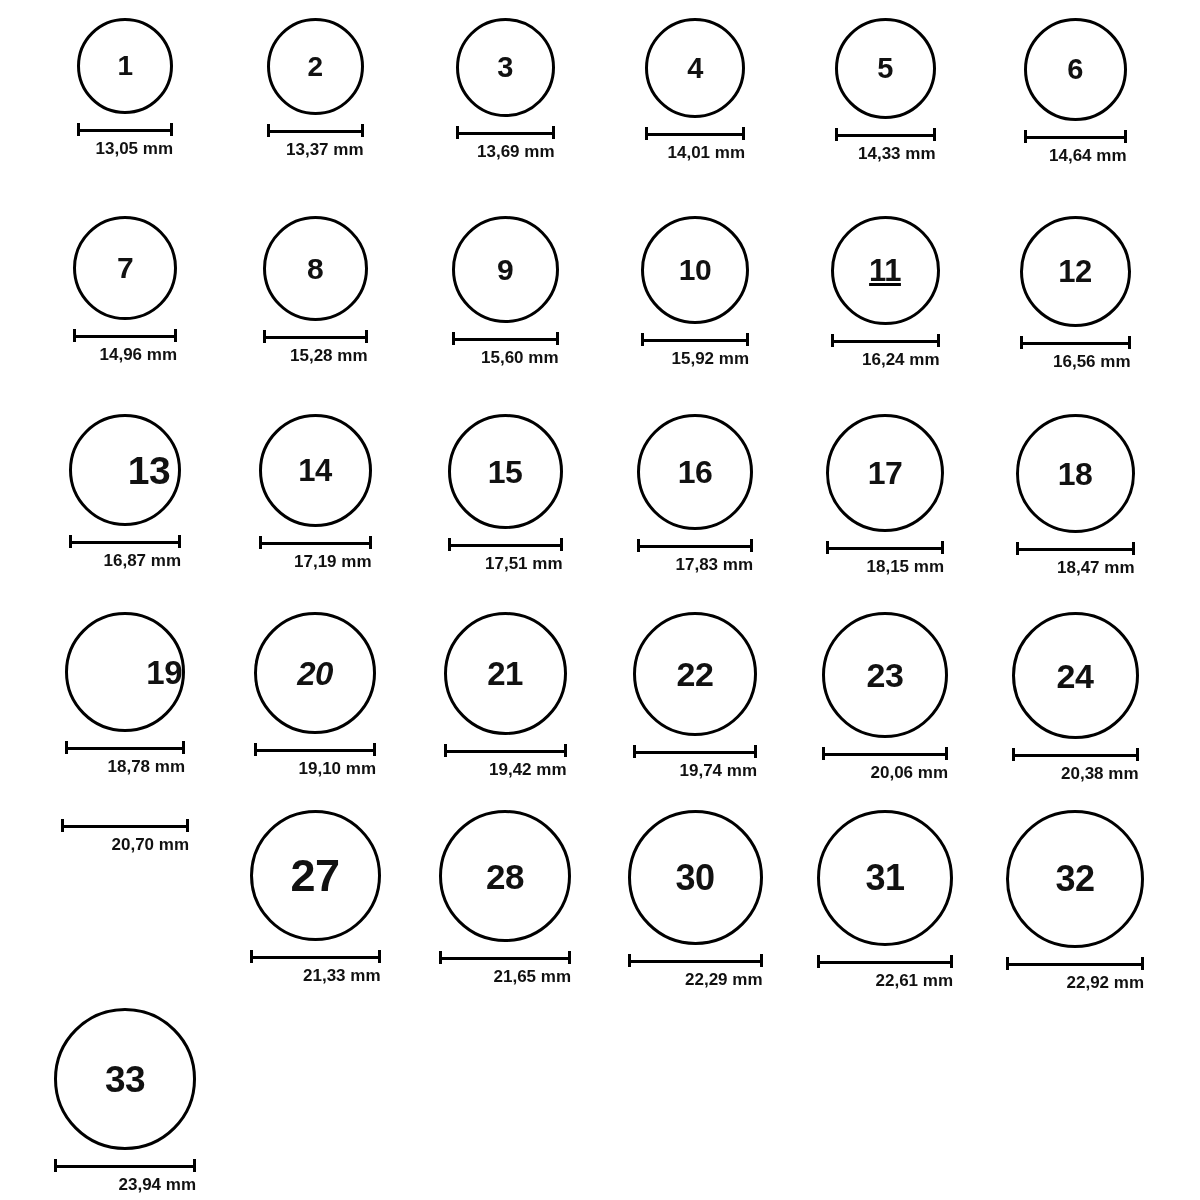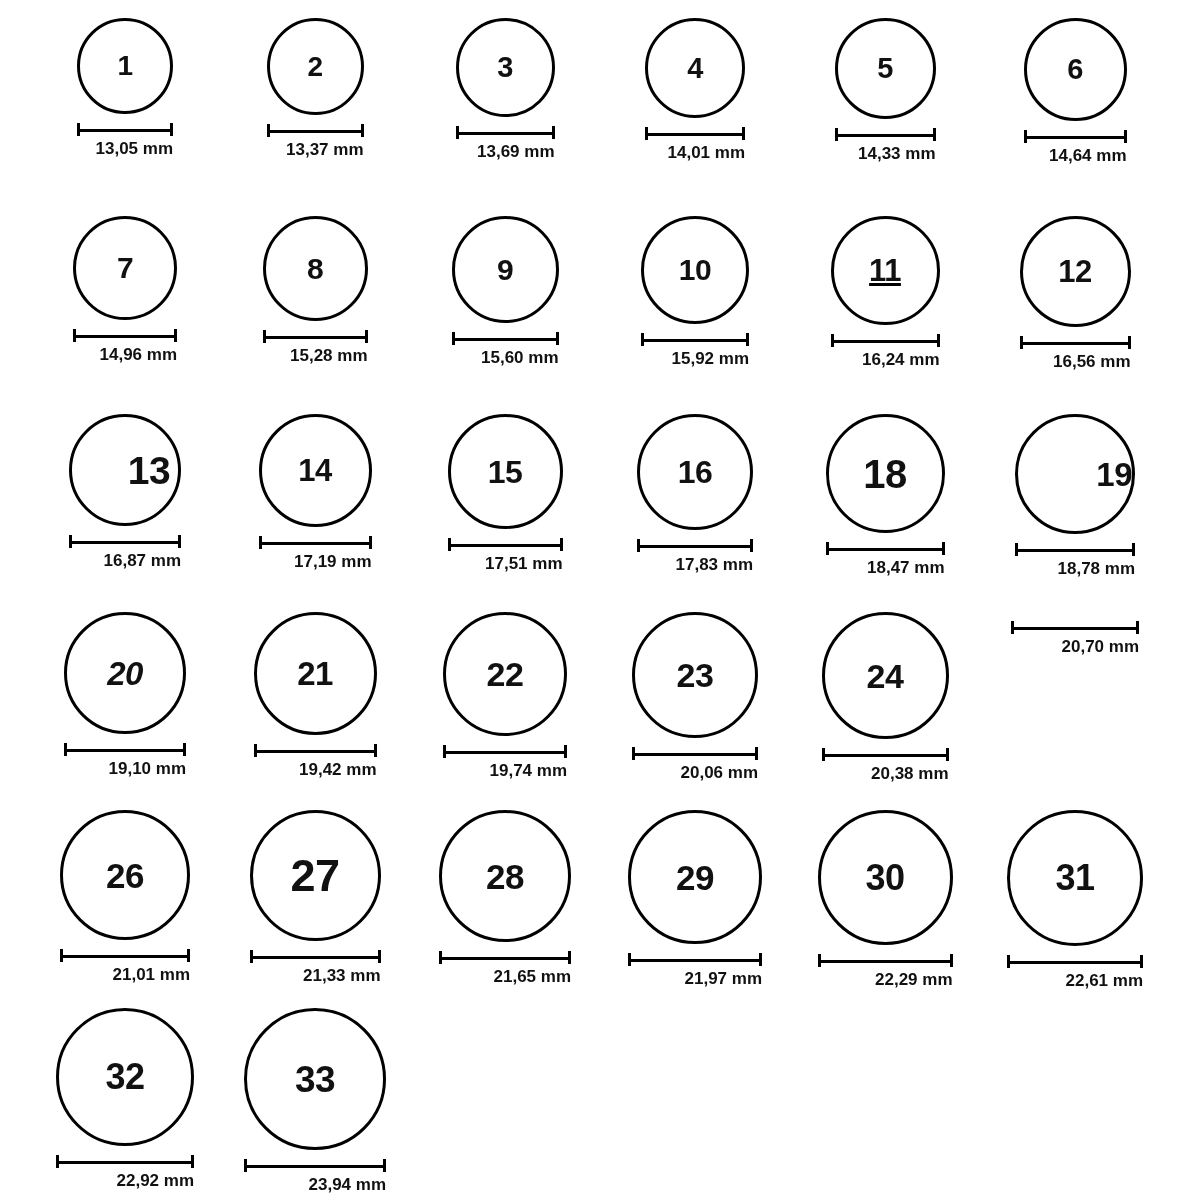--- a/index.html
+++ b/index.html
@@ -288,22 +288,34 @@
         </div>
         <div class="measure-wrap">
           <div class="measure-bar" style="width: 116px;">
             <span class="tick left"></span>
             <span class="tick right"></span>
           </div>
           <div class="measure-label">17,83 mm</div>
         </div>
       </div>
       <div class="size-cell">
+        <div class="ring-circle" style="width: 118px; height: 118px;">
+          <span class="ring-number" style="font-size: 32px;">17</span>
+        </div>
+        <div class="measure-wrap">
+          <div class="measure-bar" style="width: 118px;">
+            <span class="tick left"></span>
+            <span class="tick right"></span>
+          </div>
+          <div class="measure-label">18,15 mm</div>
+        </div>
+      </div>
+      <div class="size-cell">
         <div class="ring-circle" style="width: 119px; height: 119px;">
-          <span class="ring-number" style="font-size: 40px;">18</span>
+          <span class="ring-number" style="font-size: 32px;">18</span>
         </div>
         <div class="measure-wrap">
           <div class="measure-bar" style="width: 119px;">
             <span class="tick left"></span>
             <span class="tick right"></span>
           </div>
           <div class="measure-label">18,47 mm</div>
         </div>
       </div>
       <div class="size-cell">
@@ -381,32 +393,20 @@
       <div class="size-cell">
         <div class="measure-wrap">
           <div class="measure-bar" style="width: 128px;">
             <span class="tick left"></span>
             <span class="tick right"></span>
           </div>
           <div class="measure-label">20,70 mm</div>
         </div>
       </div>
       <div class="size-cell">
-        <div class="ring-circle" style="width: 130px; height: 130px;">
-          <span class="ring-number" style="font-size: 35px;">26</span>
-        </div>
-        <div class="measure-wrap">
-          <div class="measure-bar" style="width: 130px;">
-            <span class="tick left"></span>
-            <span class="tick right"></span>
-          </div>
-          <div class="measure-label">21,01 mm</div>
-        </div>
-      </div>
-      <div class="size-cell">
         <div class="ring-circle" style="width: 131px; height: 131px;">
           <span class="ring-number" style="font-size: 45px;">27</span>
         </div>
         <div class="measure-wrap">
           <div class="measure-bar" style="width: 131px;">
             <span class="tick left"></span>
             <span class="tick right"></span>
           </div>
           <div class="measure-label">21,33 mm</div>
         </div>
@@ -417,32 +417,20 @@
         </div>
         <div class="measure-wrap">
           <div class="measure-bar" style="width: 132px;">
             <span class="tick left"></span>
             <span class="tick right"></span>
           </div>
           <div class="measure-label">21,65 mm</div>
         </div>
       </div>
       <div class="size-cell">
-        <div class="ring-circle" style="width: 134px; height: 134px;">
-          <span class="ring-number" style="font-size: 35px;">29</span>
-        </div>
-        <div class="measure-wrap">
-          <div class="measure-bar" style="width: 134px;">
-            <span class="tick left"></span>
-            <span class="tick right"></span>
-          </div>
-          <div class="measure-label">21,97 mm</div>
-        </div>
-      </div>
-      <div class="size-cell">
         <div class="ring-circle" style="width: 135px; height: 135px;">
           <span class="ring-number" style="font-size: 36px;">30</span>
         </div>
         <div class="measure-wrap">
           <div class="measure-bar" style="width: 135px;">
             <span class="tick left"></span>
             <span class="tick right"></span>
           </div>
           <div class="measure-label">22,29 mm</div>
         </div>

